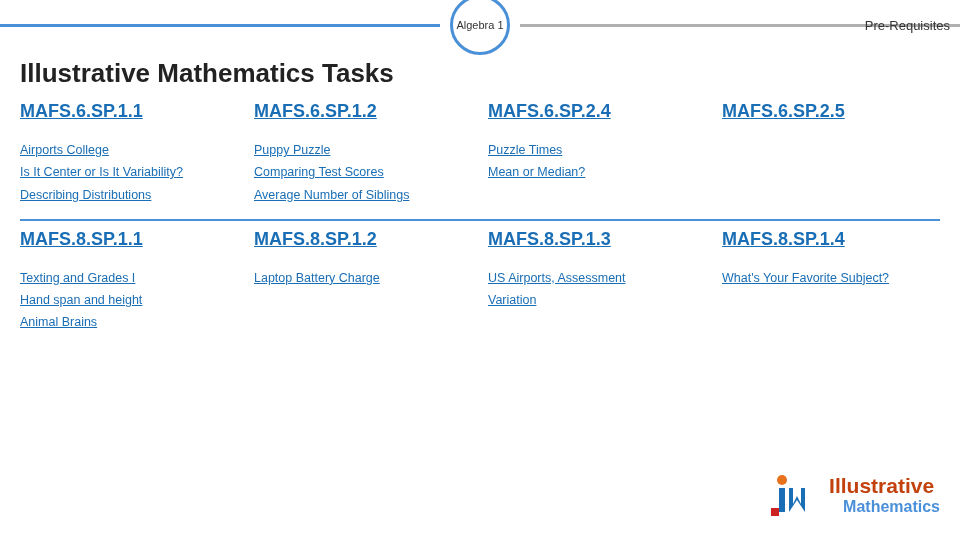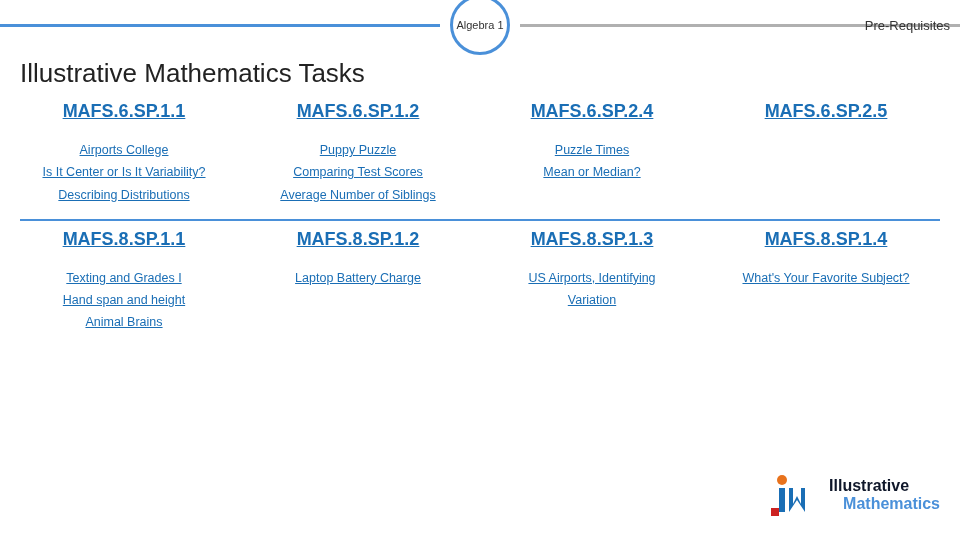--- a/index.html
+++ b/index.html
@@ -50,21 +50,21 @@
       right: 10px;
       top: 18px;
       font-size: 13px;
       color: #333;
       font-weight: normal;
     }
 
     
     .page-title {
       font-size: 26px;
-      font-weight: normal;
+      font-weight: bold;
       color: #222;
       padding: 8px 20px 12px 20px;
     }
 
     .section-header {
       font-size: 18px;
       font-weight: bold;
       color: #1a6eb5;
       text-decoration: underline;
       margin-bottom: 10px;
@@ -92,40 +92,39 @@
     }
     .logo-icon {
       width: 50px;
       height: 50px;
     }
     .logo-text-block {
       display: flex;
       flex-direction: column;
     }
     .logo-text-illustrative {
-      font-size: 16px;
-      font-weight: bold;
-      color: #0f172a;
+      font-size: 21px;
+      font-weight: bold;
+      color: #c2410c;
     }
     .logo-text-mathematics {
       font-size: 16px;
       font-weight: bold;
       color: #4a90d9;
       margin-left: 14px;
     }
 
     .sections-wrapper {
       padding: 0 20px;
     }
     .section-row {
       display: grid;
       grid-template-columns: 1fr 1fr 1fr 1fr;
       gap: 16px;
       margin-bottom: 10px;
-      text-align: center;
     }
     .section-col {
       padding-right: 10px;
     }
     .section-divider {
       height: 2px;
       background: #4a90d9;
       margin-bottom: 8px;
     }
   </style>
@@ -197,21 +196,21 @@
   <div class="section-row">
     <div class="section-col">
       <a class="task-link">Texting and Grades I</a>
       <a class="task-link">Hand span and height</a>
       <a class="task-link">Animal Brains</a>
     </div>
     <div class="section-col">
       <a class="task-link">Laptop Battery Charge</a>
     </div>
     <div class="section-col">
-      <a class="task-link">US Airports, Identifying</a>
+      <a class="task-link">US Airports, Assessment</a>
       <a class="task-link">Variation</a>
     </div>
     <div class="section-col">
       <a class="task-link">What's Your Favorite Subject?</a>
     </div>
   </div>
 
 </div>
 
 <div class="logo-area">

